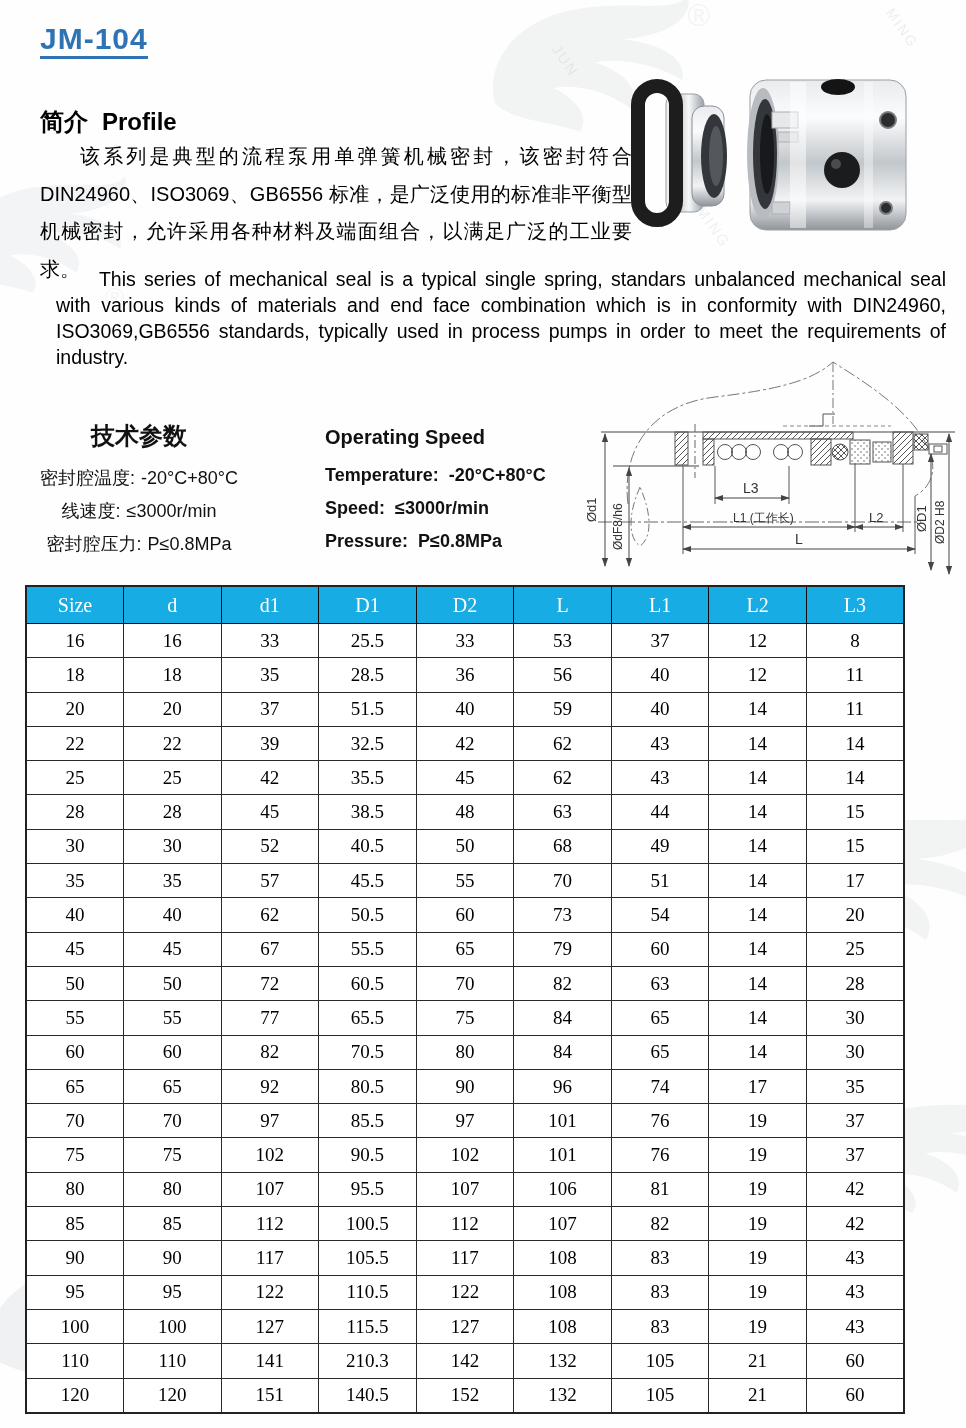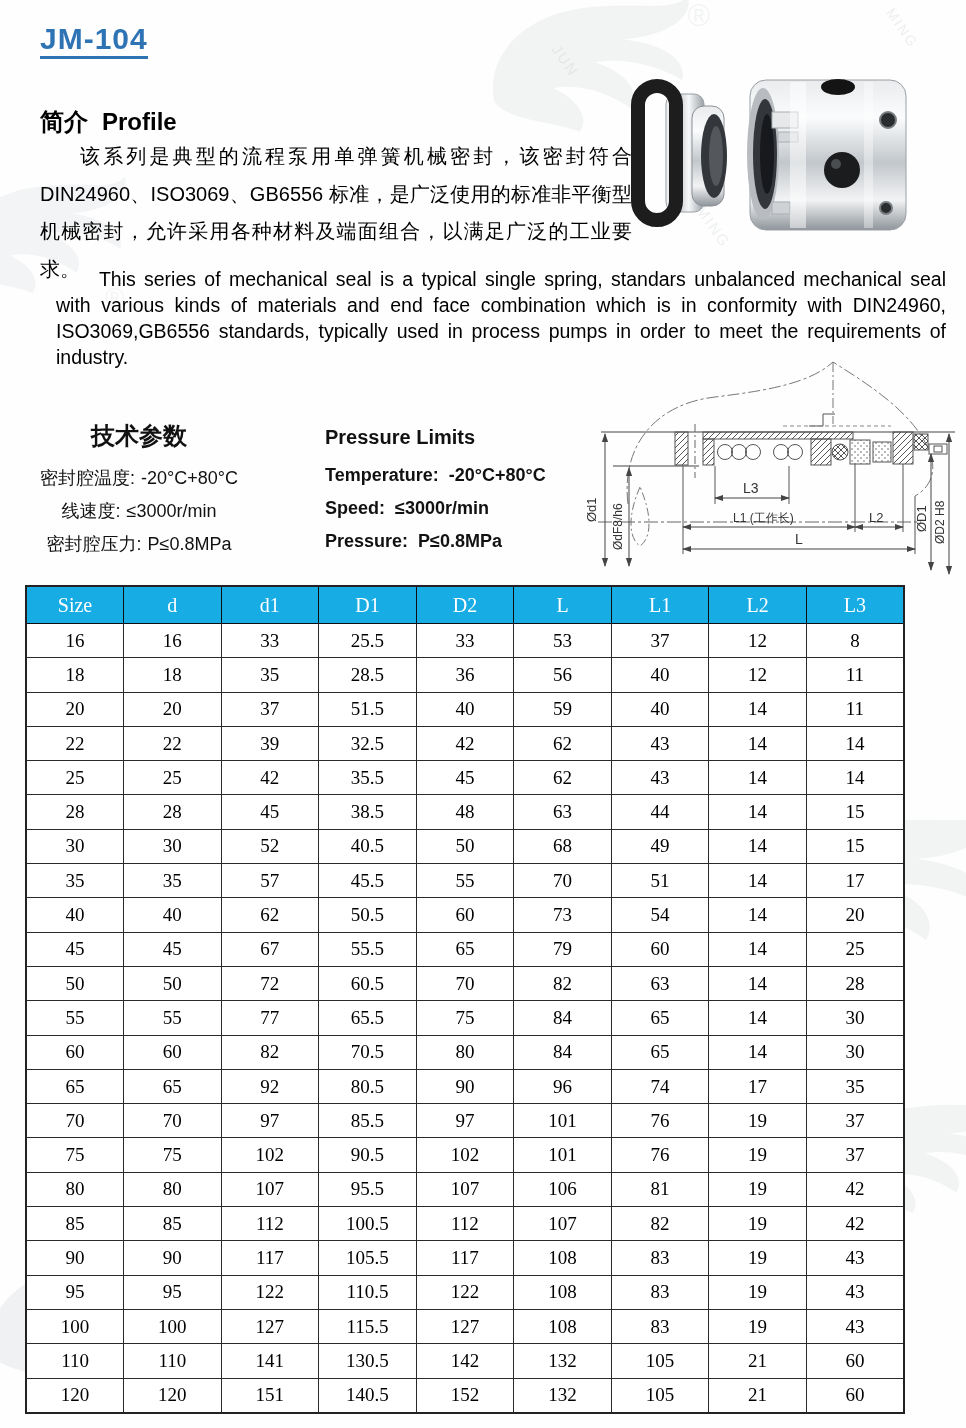--- a/index.html
+++ b/index.html
@@ -134,21 +134,21 @@
       </div>
       <div class="row">
         <span>线速度:</span><span class="val">≤3000r/min</span>
       </div>
       <div class="row">
         <span>密封腔压力:</span><span class="val">P≤0.8MPa</span>
       </div>
     </div>
 
     <div class="op-block">
-      <h3>Pressure Limits</h3>
+      <h3>Operating Speed</h3>
       <div class="row">
         <span>Temperature:</span><span class="val">-20°C+80°C</span>
       </div>
       <div class="row">
         <span>Speed:</span><span class="val">≤3000r/min</span>
       </div>
       <div class="row">
         <span>Pressure:</span><span class="val">P≤0.8MPa</span>
       </div>
     </div>
@@ -468,21 +468,21 @@
             <td>127</td>
             <td>108</td>
             <td>83</td>
             <td>19</td>
             <td>43</td>
           </tr>
           <tr>
             <td>110</td>
             <td>110</td>
             <td>141</td>
-            <td>130.5</td>
+            <td>210.3</td>
             <td>142</td>
             <td>132</td>
             <td>105</td>
             <td>21</td>
             <td>60</td>
           </tr>
           <tr>
             <td>120</td>
             <td>120</td>
             <td>151</td>

